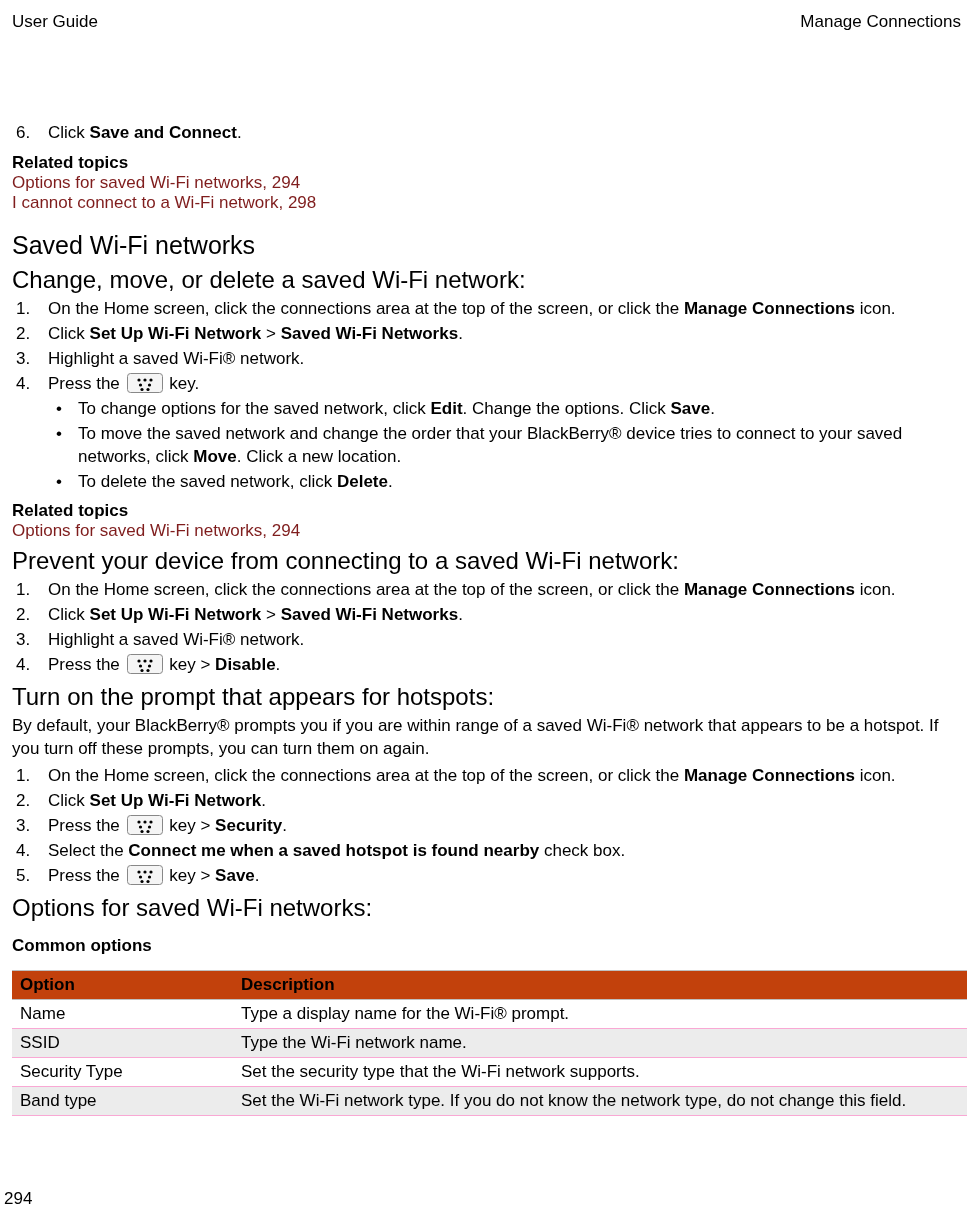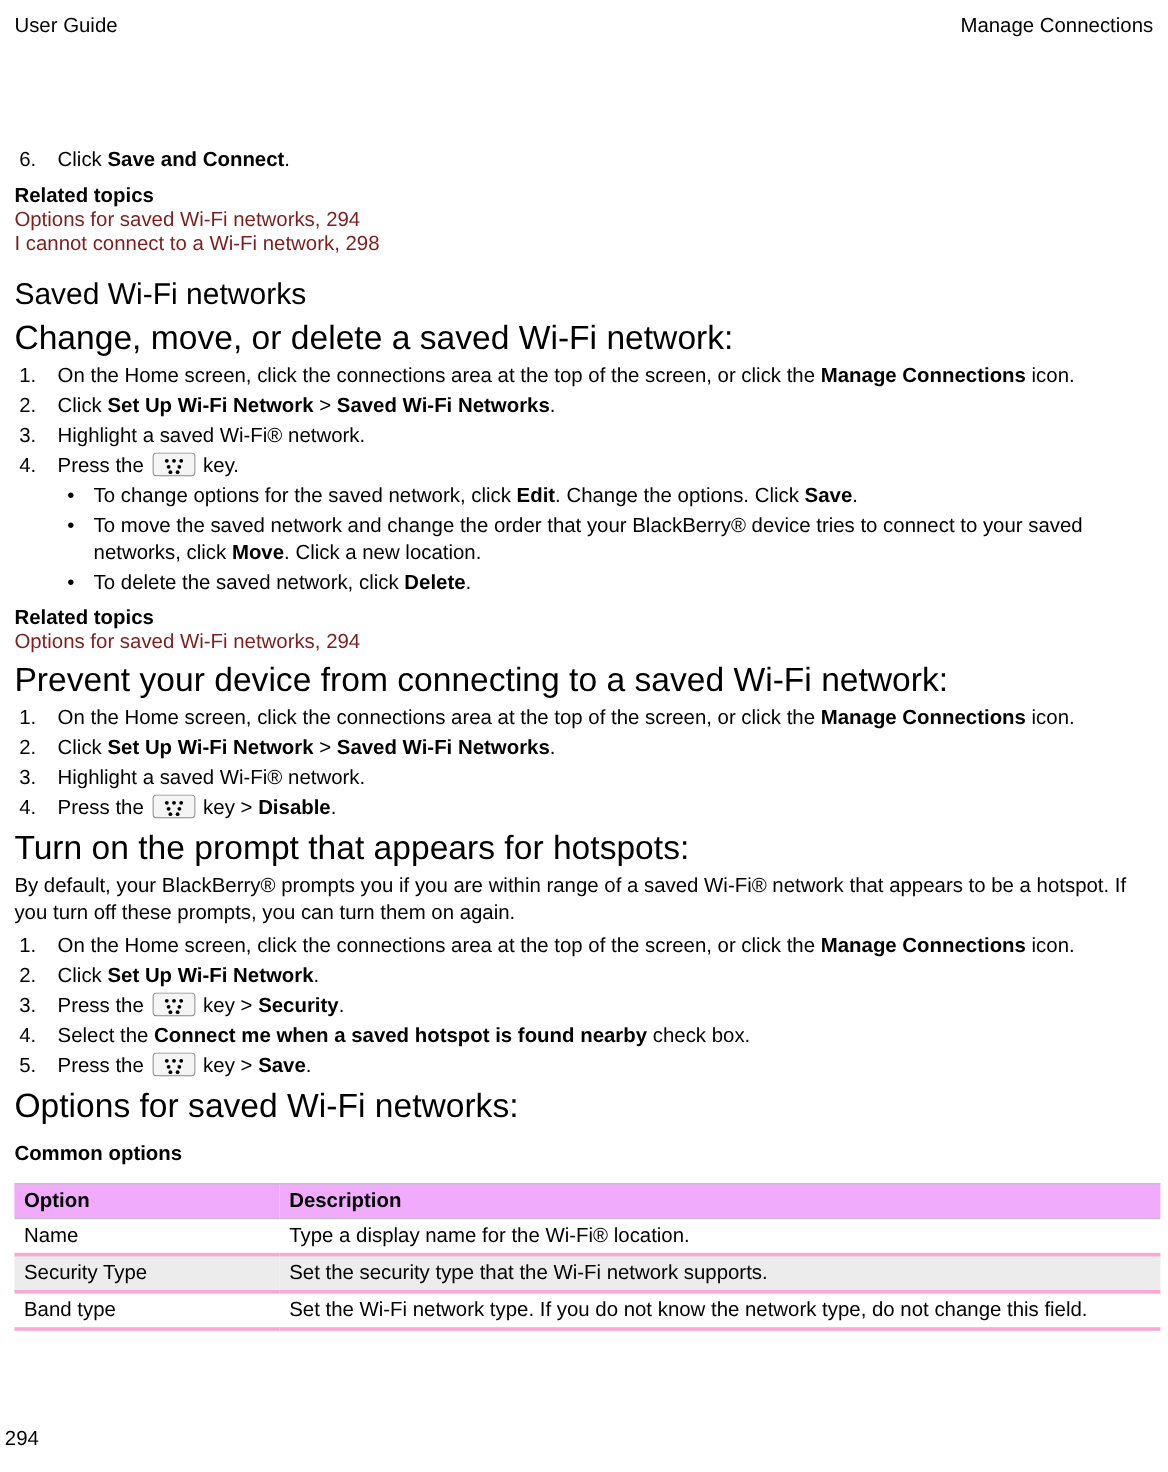--- a/index.html
+++ b/index.html
@@ -30,21 +30,21 @@
     a.link { text-decoration: none; }
     .bold { font-weight: 700; }
     .h1 {
       font-family: "Trebuchet MS", "Segoe UI", Arial, sans-serif;
       font-size: 25px;
       font-weight: 400;
       margin: 18px 0 6px 0;
     }
     .h2 {
       font-family: "Trebuchet MS", "Segoe UI", Arial, sans-serif;
-      font-size: 28px;
+      font-size: 24px;
       font-weight: 400;
       margin: 6px 0 4px 0;
     }
     .related-title {
       font-weight: 700;
       margin-top: 8px;
     }
     ol.numlist {
       list-style: none;
       padding: 0;
@@ -92,24 +92,24 @@
     }
     table.opts {
       border-collapse: collapse;
       width: 955px;
       margin-top: 14px;
       font-size: 17px;
     }
     table.opts th, table.opts td {
       text-align: left;
       padding: 4px 8px;
-      border-bottom: 3px solid #f9a8d4;
+      border-bottom: 1px solid #f9a8d4;
     }
     table.opts thead th {
-      background: #f0abfc;
+      background: #c2410c;
       font-weight: 700;
       border-top: 1px solid #bfbfbf;
       border-bottom: 1px solid #bfbfbf;
     }
     table.opts tbody tr:nth-child(odd)  { background: #fff; }
     table.opts tbody tr:nth-child(even) { background: #ececec; }
     .col-opt { width: 205px; }
     .pgnum {
       position: absolute;
       left: 4px;
@@ -279,21 +279,25 @@
   <table class="opts">
     <thead>
       <tr>
         <th class="col-opt">Option</th>
         <th>Description</th>
       </tr>
     </thead>
     <tbody>
       <tr>
         <td>Name</td>
-        <td>Type a display name for the Wi-Fi® location.</td>
+        <td>Type a display name for the Wi-Fi® prompt.</td>
+      </tr>
+      <tr>
+        <td>SSID</td>
+        <td>Type the Wi-Fi network name.</td>
       </tr>
       <tr>
         <td>Security Type</td>
         <td>Set the security type that the Wi-Fi network supports.</td>
       </tr>
       <tr>
         <td>Band type</td>
         <td>Set the Wi-Fi network type. If you do not know the network type, do not change this field.</td>
       </tr>
     </tbody>

